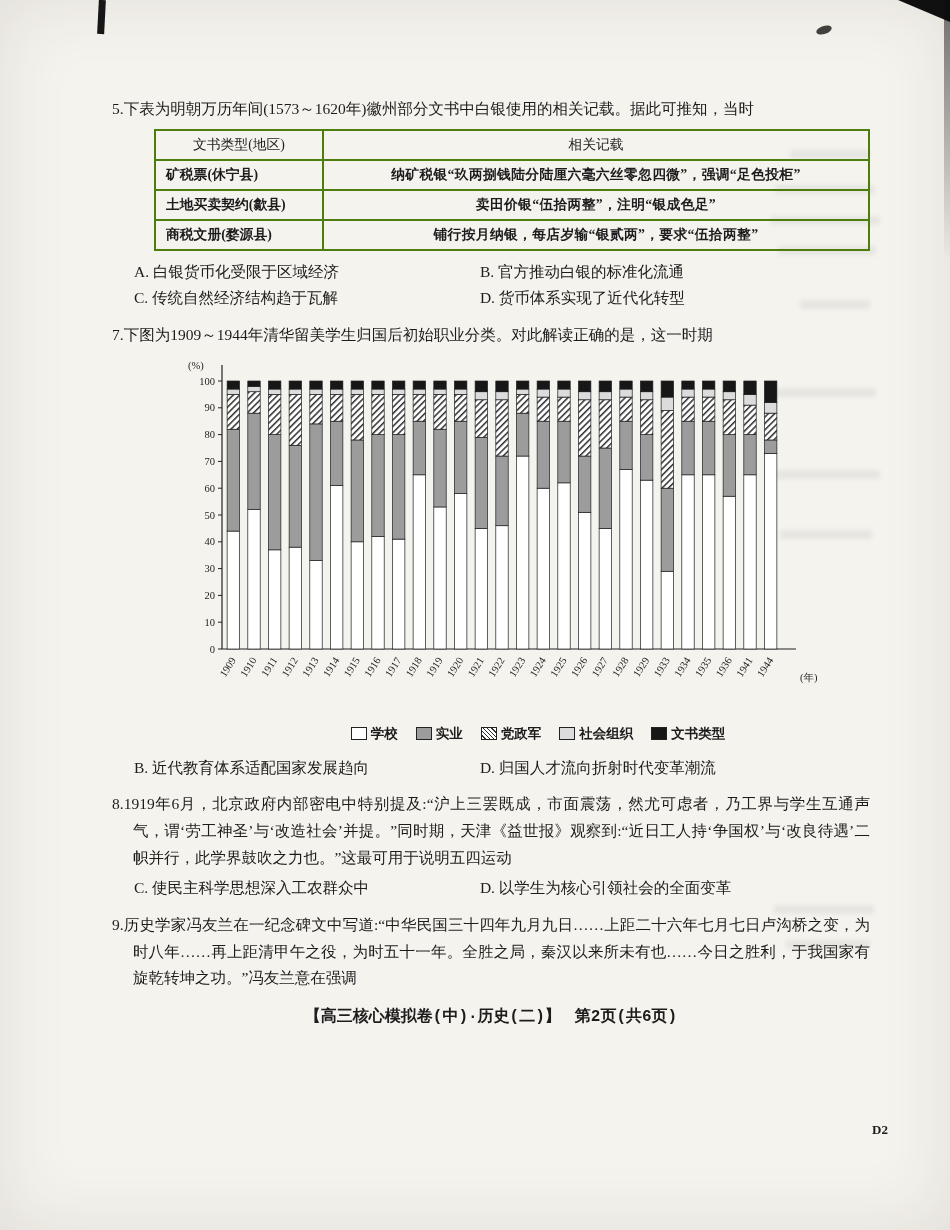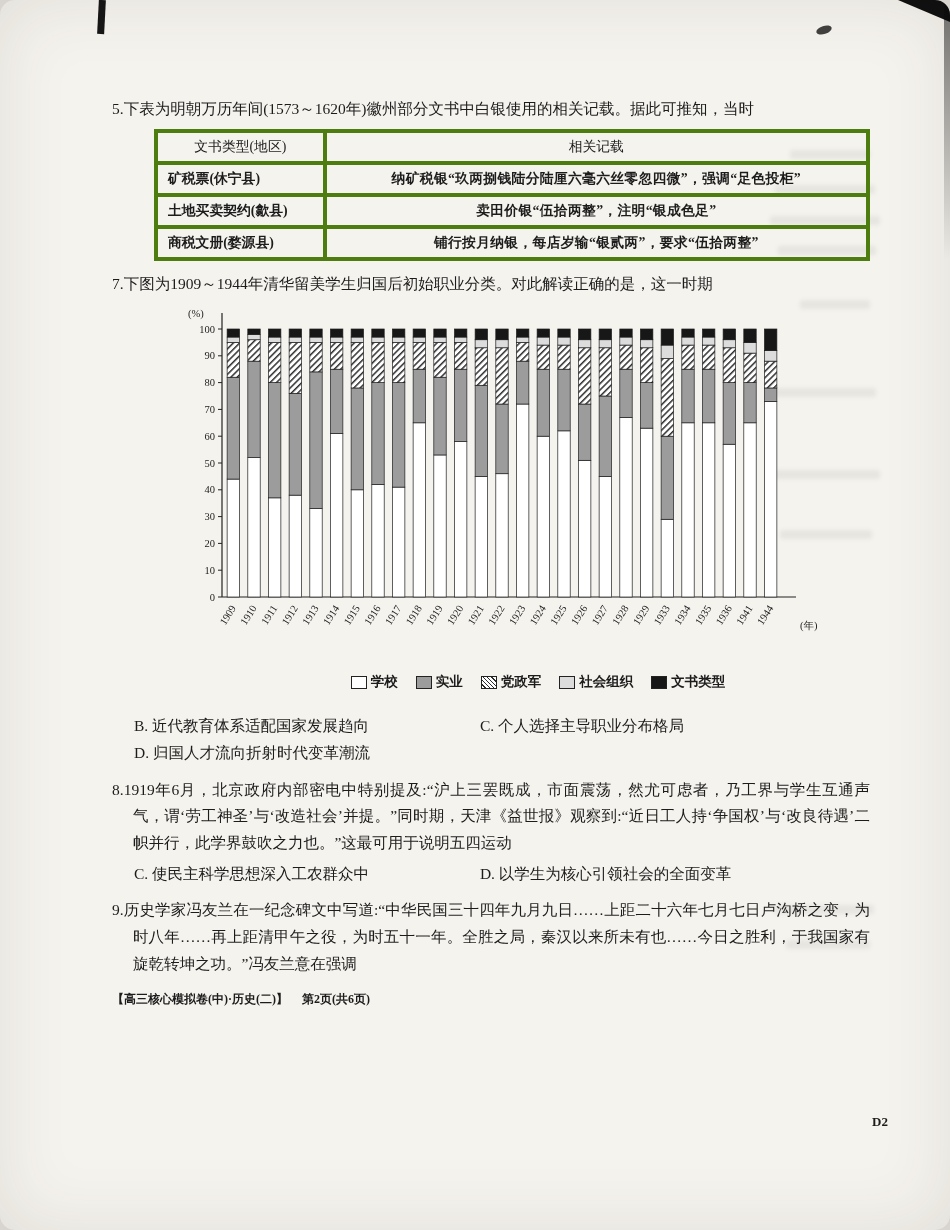--- a/index.html
+++ b/index.html
@@ -1,49 +1,49 @@
 <!DOCTYPE html>
 <html><head>
 <meta charset="utf-8">
 <style>
   html,body{margin:0;padding:0;background:#d8d5d0;}
   .page{position:relative;width:950px;height:1230px;margin:0 auto;overflow:hidden;
         background:#f5f3ee;color:#1c1c1c;
         font-family:"Liberation Serif","DejaVu Serif",serif;
-        box-shadow:inset 0 0 70px rgba(60,50,30,0.10);border-radius:15px;}
+        box-shadow:inset 0 0 70px rgba(60,50,30,0.10);}
   .content{position:relative;padding:96px 80px 0 112px;}
   section{margin-bottom:10px;}
   .stem{margin:0 0 4px 0;font-size:15.5px;line-height:1.72;text-align:justify;
         padding-left:1.35em;text-indent:-1.35em;}
   
   .doc-table{border-collapse:collapse;margin:6px 0 8px 42px;font-size:13.8px;}
-  .doc-table th,.doc-table td{border:4px solid #4d7c0f;height:26px;padding:1px 10px;}
+  .doc-table th,.doc-table td{border:2px solid #4d7c0f;height:26px;padding:1px 10px;}
   .doc-table th{font-weight:normal;text-align:center;}
   .doc-table td.c1{width:150px;text-align:left;font-weight:bold;}
   .doc-table td.c2{width:540px;text-align:center;font-weight:bold;letter-spacing:0.3px;}
   
   .options{display:grid;grid-template-columns:47% 53%;font-size:15.5px;line-height:1.72;
            padding-left:22px;}
   .opt{white-space:nowrap;}
   
   .chart-wrap{margin:2px 0 0 54px;}
   #chart svg{font-family:"Liberation Serif","DejaVu Serif",serif;}
   .legend{display:flex;justify-content:center;gap:18px;font-size:13.5px;
-          margin:-4px 0 22px 40px;}
+          margin:-4px 0 12px 40px;}
   .litem{display:flex;align-items:center;gap:4px;font-weight:bold;}
   .sw{width:14px;height:11px;border:1px solid #222;display:inline-block;}
   .sw-school{background:#ffffff;}
   .sw-industry{background:#9c9c9c;}
   .sw-party{background:repeating-linear-gradient(45deg,#ffffff,#ffffff 2px,#2e2e2e 2px,#2e2e2e 3px);}
   .sw-social{background:#dcdcdc;}
   .sw-research{background:#171717;}
   
-  .footer{margin-top:14px;text-align:left;font-size:12px;font-weight:bold;}
+  .footer{margin-top:14px;text-align:center;font-size:16px;font-weight:bold;font-family:Liberation Mono, monospace;}
   .footer .ft-page{margin-left:14px;font-weight:bold;}
-  .fcode{position:absolute;right:62px;bottom:100px;font-size:13px;font-weight:bold;}
+  .fcode{position:absolute;right:62px;bottom:92px;font-size:13px;font-weight:bold;}
   
   .art{position:absolute;pointer-events:none;}
   .art-left-mark{left:98px;top:0;width:7px;height:34px;background:#161616;transform:rotate(3deg);}
   .art-tr{right:0;top:0;width:52px;height:22px;background:#101010;
           clip-path:polygon(0 0,100% 0,100% 100%);}
   .art-dot{left:816px;top:26px;width:16px;height:8px;background:rgba(20,20,20,.8);
            border-radius:50%;transform:rotate(-18deg);}
   .art-redge{right:0;top:0;width:6px;height:260px;
              background:linear-gradient(to bottom,rgba(10,10,10,.55),rgba(10,10,10,0));}
   .ghost{position:absolute;background:#6f6f6f;opacity:.10;filter:blur(2px);border-radius:2px;}
@@ -87,20 +87,26 @@
           <tr>
             <td class="c1">土地买卖契约(歙县)</td>
             <td class="c2">卖田价银“伍拾两整”，注明“银成色足”</td>
           </tr>
           <tr>
             <td class="c1">商税文册(婺源县)</td>
             <td class="c2">铺行按月纳银，每店岁输“银贰两”，要求“伍拾两整”</td>
           </tr>
         </tbody>
       </table>
+      <div class="options">
+        <div class="opt">A. 白银货币化受限于区域经济</div>
+        <div class="opt">B. 官方推动白银的标准化流通</div>
+        <div class="opt">C. 传统自然经济结构趋于瓦解</div>
+        <div class="opt">D. 货币体系实现了近代化转型</div>
+      </div>
     </section>
 
 
     <section>
       <p class="stem">7.下图为1909～1944年清华留美学生归国后初始职业分类。对此解读正确的是，这一时期</p>
       <div class="chart-wrap">
         <div id="chart"><svg width="670" height="372" viewBox="0 0 670 372">
               <defs>
                 <pattern id="hatchp" width="4.5" height="4.5" patternUnits="userSpaceOnUse" patternTransform="rotate(45)">
                   <rect width="4.5" height="4.5" fill="#ffffff"></rect>
@@ -314,21 +320,20 @@
             <span>社会组织</span>
           </span>
           <span class="litem">
             <i class="sw sw-research"></i>
             <span>文书类型</span>
           </span>
         </div>
       </div>
       <div class="options">
         <div class="opt">B. 近代教育体系适配国家发展趋向</div>
-        <div class="opt">C. 个人选择主导职业分布格局</div>
         <div class="opt">D. 归国人才流向折射时代变革潮流</div>
       </div>
     </section>
 
     <section>
       <p class="stem">8.1919年6月，北京政府内部密电中特别提及:“沪上三罢既成，市面震荡，然尤可虑者，乃工界与学生互通声气，谓‘劳工神圣’与‘改造社会’并提。”同时期，天津《益世报》观察到:“近日工人持‘争国权’与‘改良待遇’二帜并行，此学界鼓吹之力也。”这最可用于说明五四运动</p>
       <div class="options">
         <div class="opt">C. 使民主科学思想深入工农群众中</div>
         <div class="opt">D. 以学生为核心引领社会的全面变革</div>
       </div>

